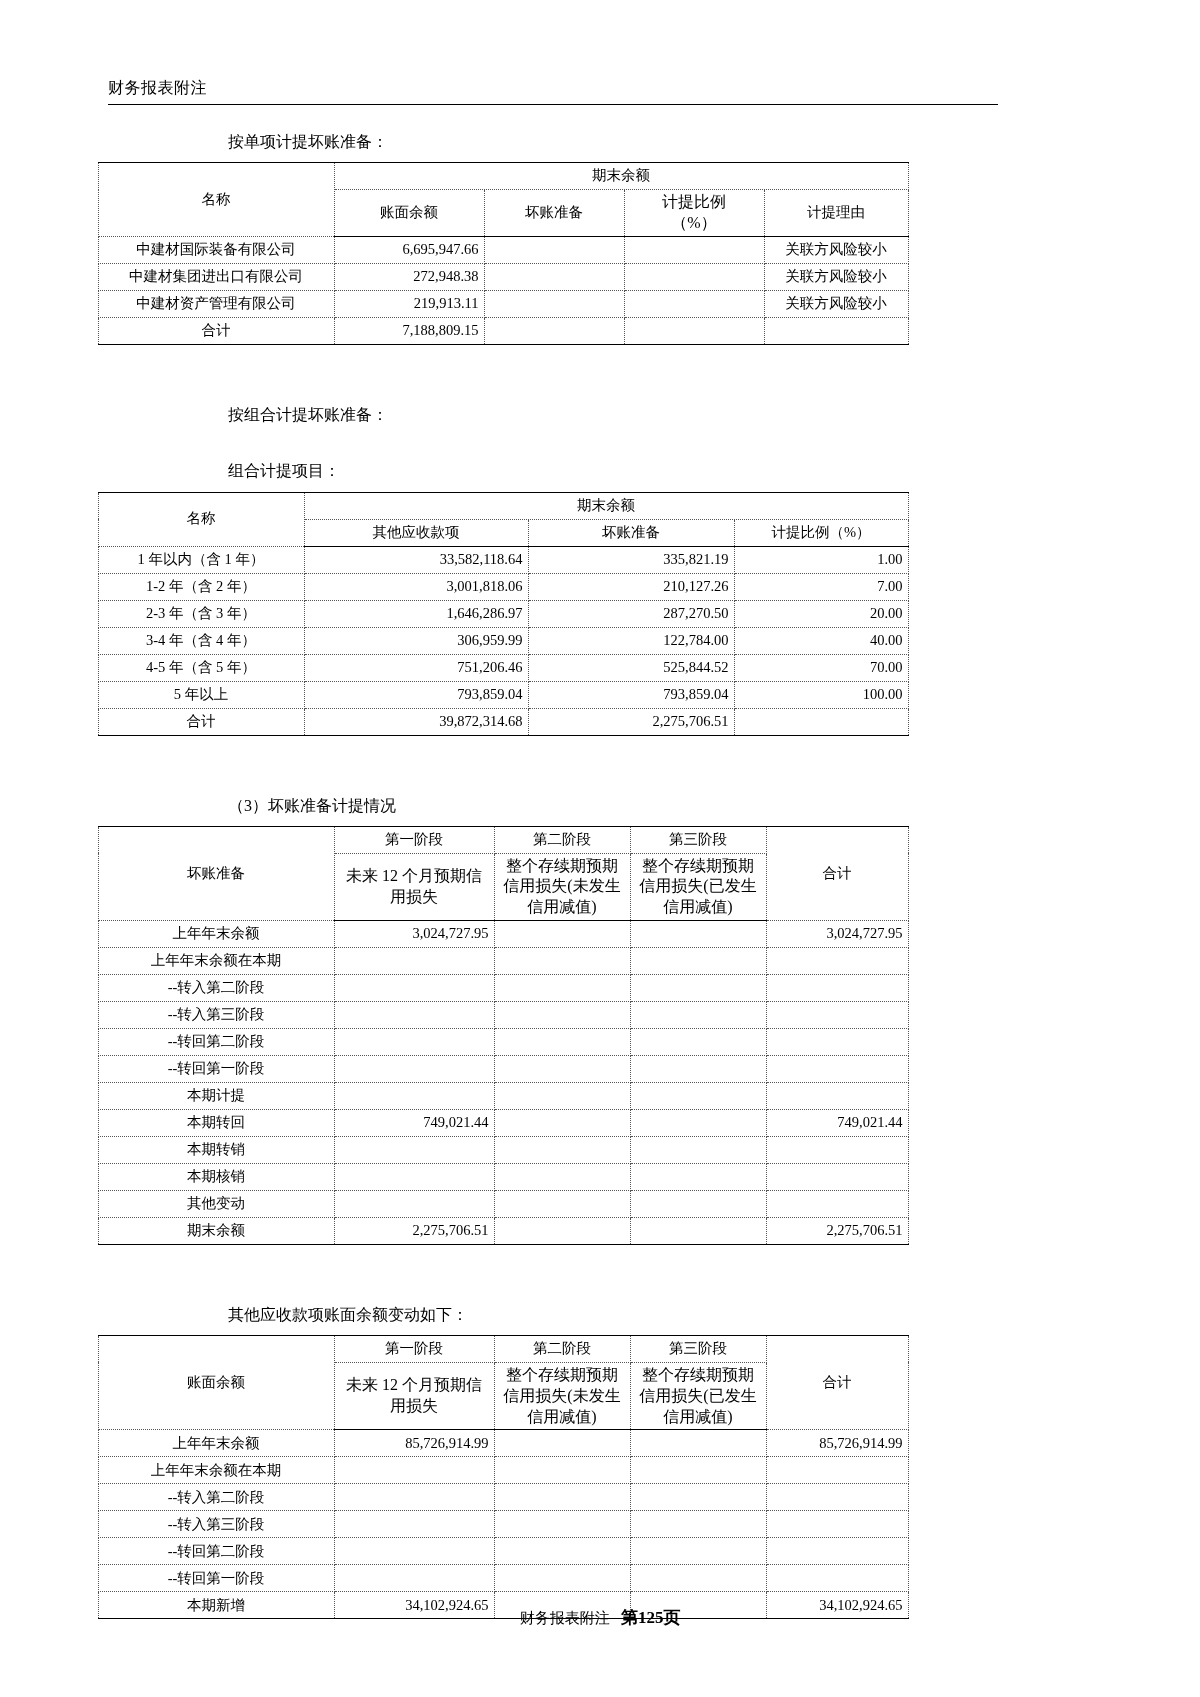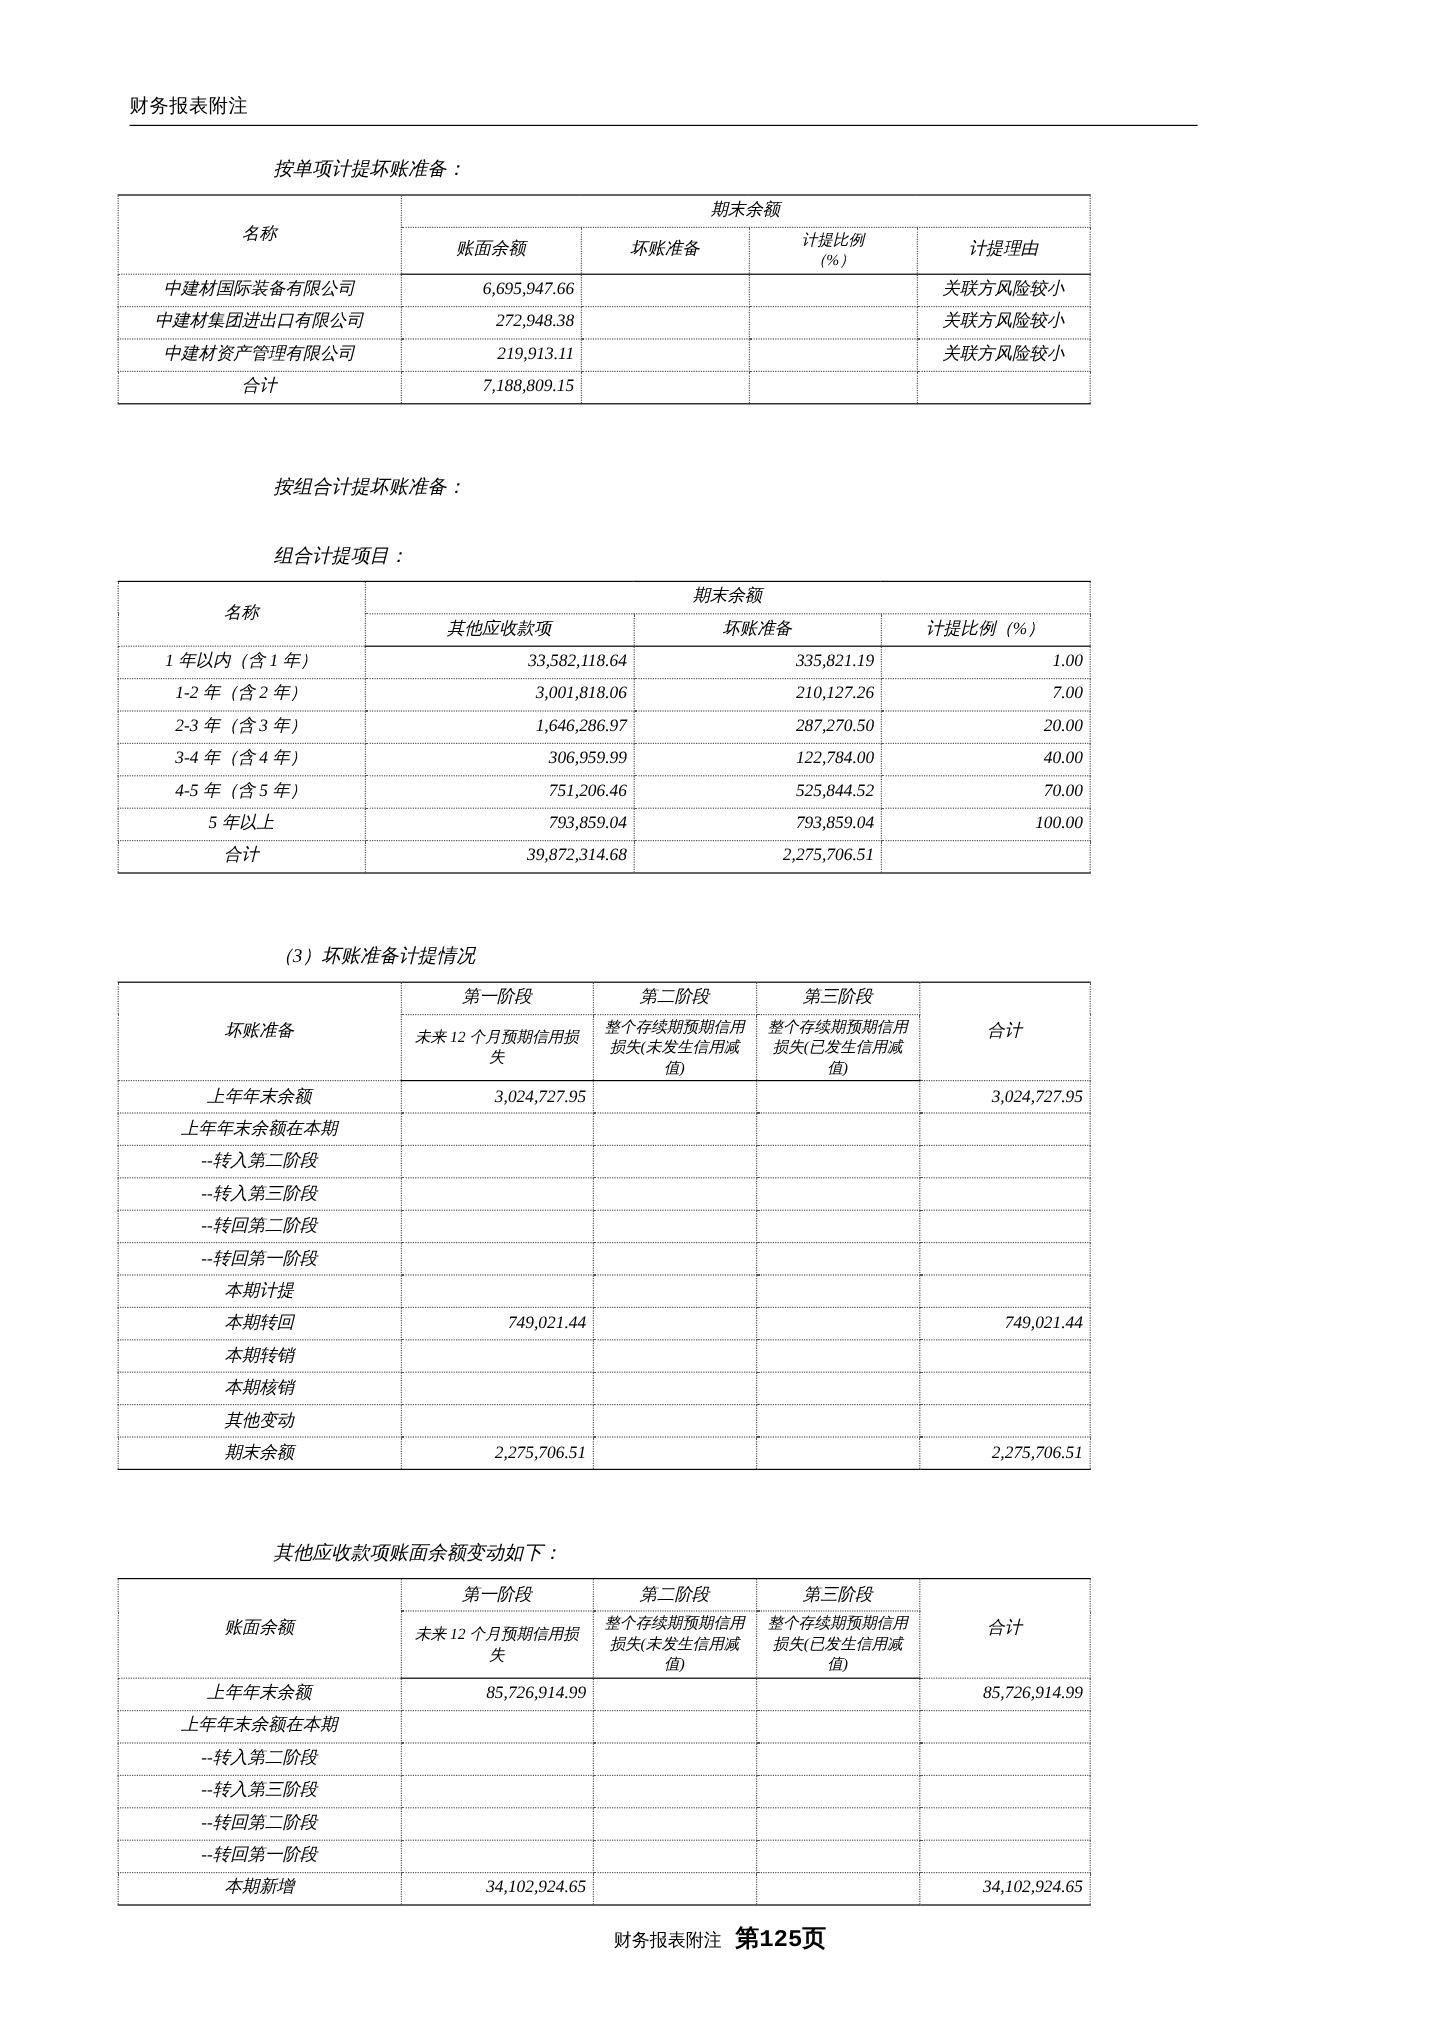--- a/index.html
+++ b/index.html
@@ -34,21 +34,20 @@
     top: 104px;
     left: 108px;
     width: 890px;
     border-top: 1px solid #000;
   }
   .content {
     position: absolute;
     top: 130px;
     left: 0;
     width: 1005px;
-    font-style: italic;
   }
   .section-title {
     font-size: 16px;
     margin: 0 0 8px 228px;
     line-height: 1.5;
   }
   .tbl-wrap {
     margin: 0 auto;
     width: 810px;
   }
@@ -81,26 +80,26 @@
   .gap-s { height: 26px; }
   .gap-l { height: 58px; }
   .footer {
     position: absolute;
     bottom: 68px;
     left: 0;
     width: 1200px;
     text-align: center;
     font-size: 15px;
   }
-  .footer b { font-family: Liberation Mono, monospace; font-size: 20px; text-align: right; }
+  .footer b { font-family: Liberation Serif, serif; font-size: 17px; text-align: right; }
   .ind-title {
     font-size: 16px;
     margin: 0 0 10px 228px;
   }
-  .multi-hdr { font-size: 13px; line-height: 1.3; margin-top: 20px; }
+  .multi-hdr { font-size: 16px; line-height: 1.3; margin-top: 20px; }
 </style>
 </head>
 <body>
 
 <div class="page">
 
   <div class="header">财务报表附注</div>
   <div class="header-rule"></div>
 
   <div class="content">

